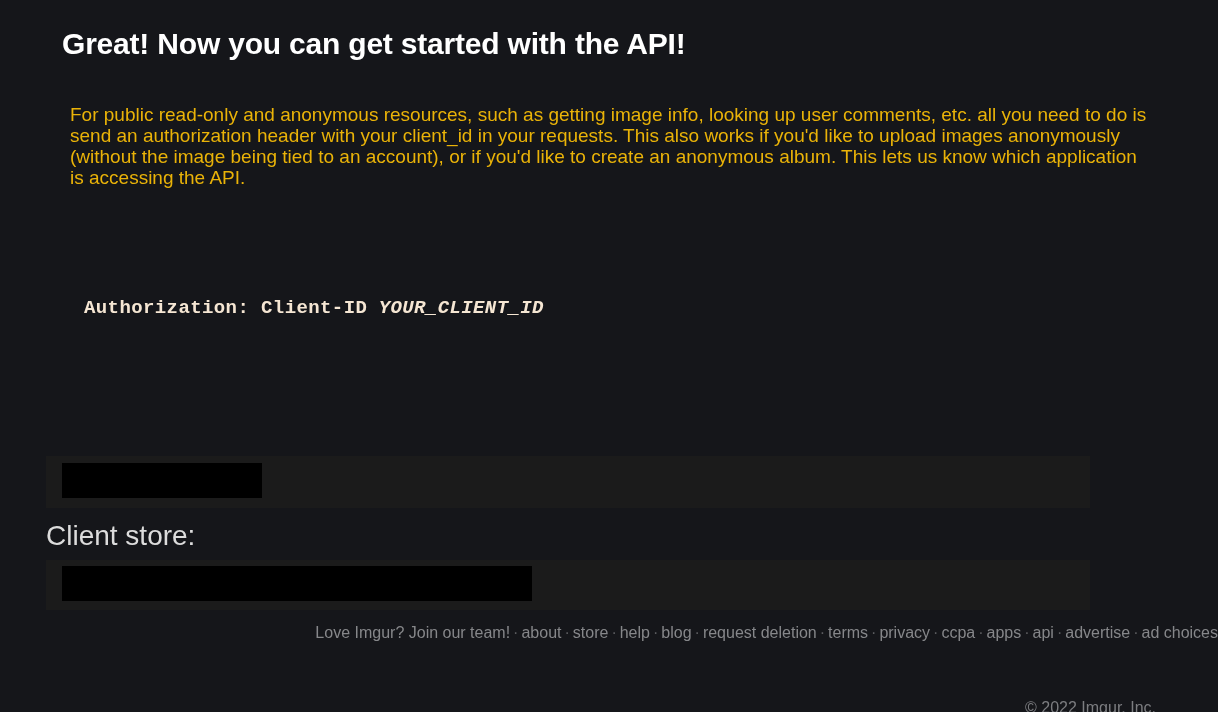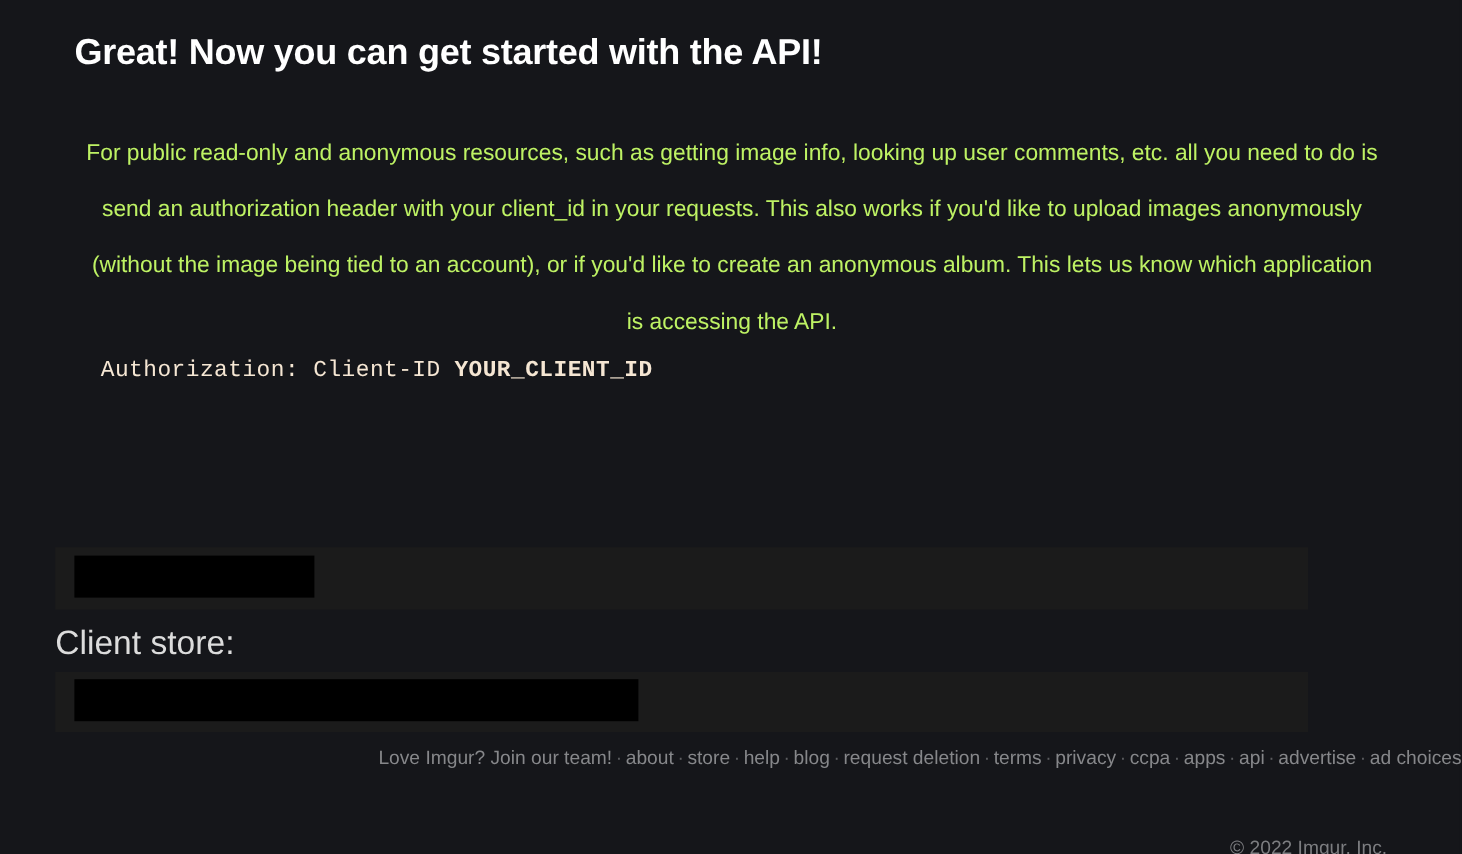--- a/index.html
+++ b/index.html
@@ -36,41 +36,41 @@
     white-space: nowrap;
   }
 
   
   .intro {
     position: absolute;
     left: 70px;
     top: 104px;
     width: 1080px;
     font-size: 19px;
-    line-height: 47px;
-    color: #bef264;
+    line-height: 21px;
+    color: #eab308;
     font-weight: 400;
-    text-align: center;
   }
 
   
   .code-line {
     position: absolute;
     left: 84px;
     top: 297px;
     font-family: "Liberation Mono", "DejaVu Sans Mono", monospace;
     font-size: 19px;
     color: #f5e6d3;
     white-space: nowrap;
   }
   .code-key {
-    font-weight: normal;
+    font-weight: bold;
     letter-spacing: 0.4px;
   }
   .code-val {
+    font-style: italic;
     font-weight: bold;
     letter-spacing: 0.4px;
   }
 
   
   .oauth-line {
     position: absolute;
     left: 70px;
     top: 348px;
     font-size: 19px;

